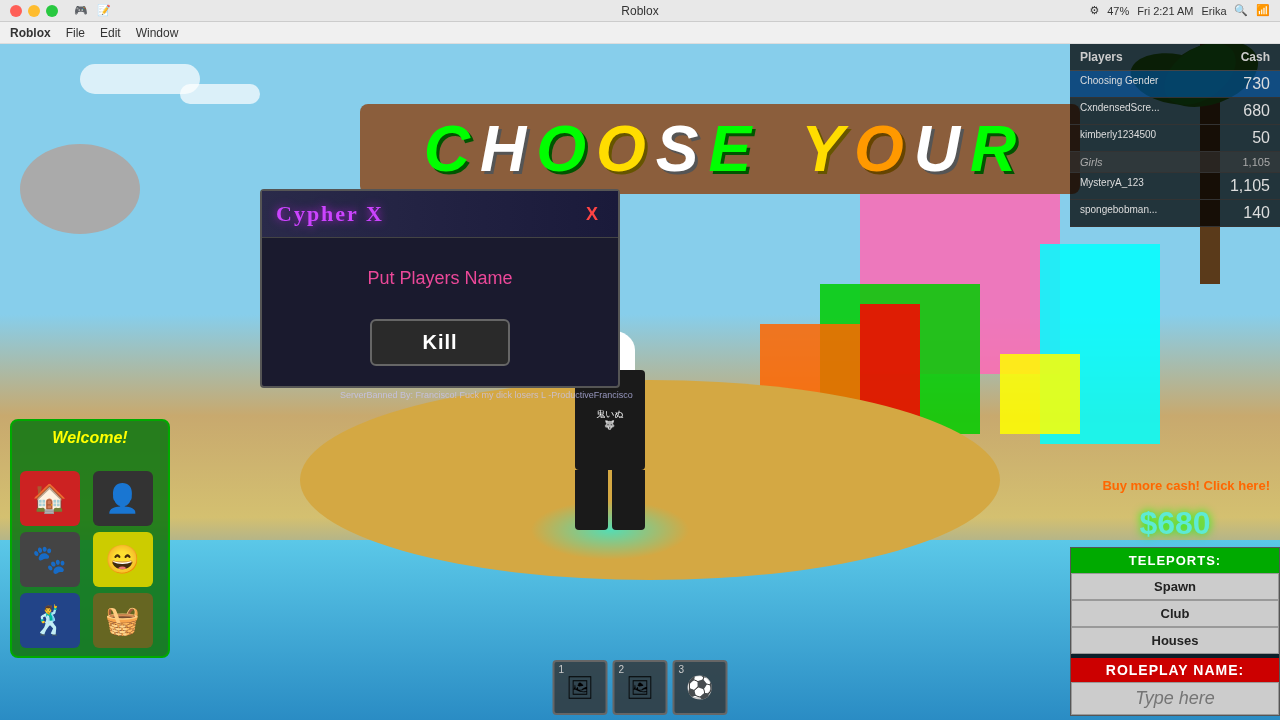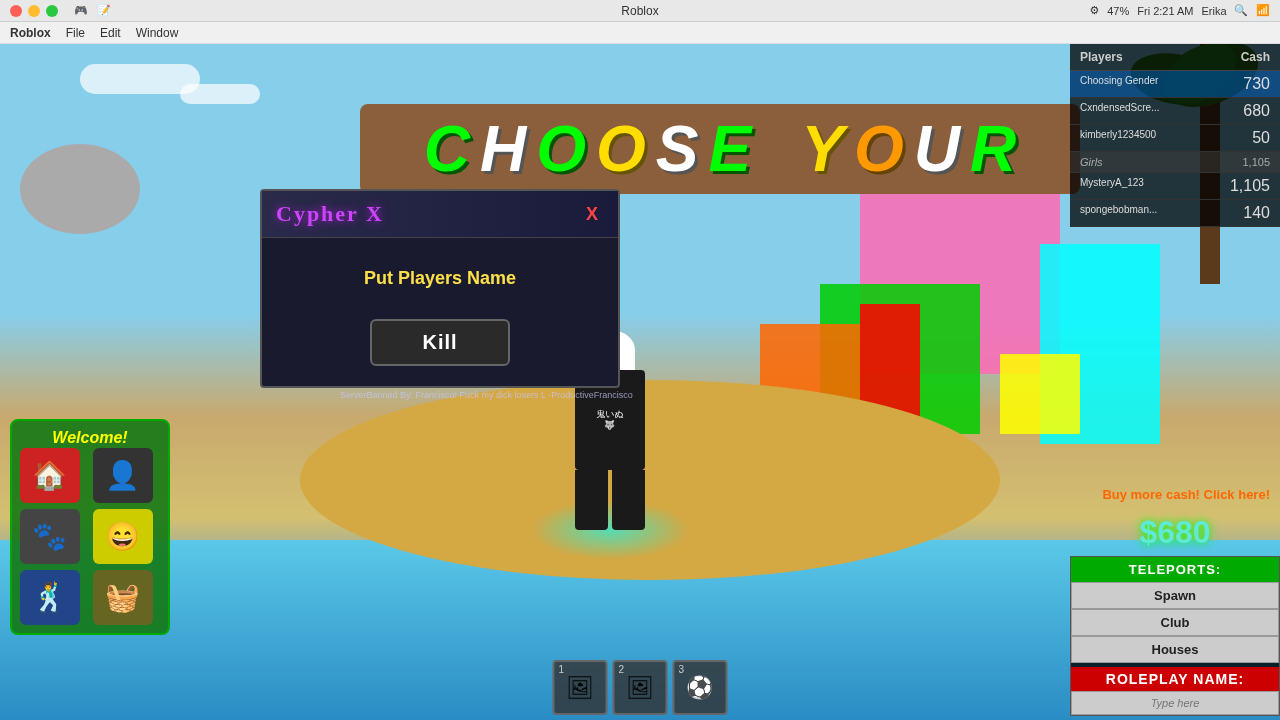--- a/index.html
+++ b/index.html
@@ -275,23 +275,22 @@
     }
     #modal-content {
       padding: 30px 20px;
       text-align: center;
       min-height: 80px;
       display: flex;
       align-items: center;
       justify-content: center;
     }
     #modal-player-name {
-      color: #fde047;
+      color: #ec4899;
       font-size: 18px;
-      font-weight: bold;
     }
     #modal-kill-btn {
       display: block;
       margin: 0 auto 20px;
       background: #2a2a2a;
       border: 2px solid #666;
       color: white;
       font-size: 20px;
       font-weight: bold;
       padding: 10px 50px;
@@ -412,21 +411,21 @@
       padding: 4px;
       letter-spacing: 1px;
       margin-top: 4px;
     }
     #roleplay-input {
       display: block;
       width: 100%;
       background: #cccccc;
       border: 1px solid #999;
       color: #be185d;
-      font-size: 11px;
+      font-size: 18px;
       text-align: center;
       padding: 5px;
       font-style: italic;
     }
 
     
     #bottom-toolbar {
       position: absolute;
       bottom: 0;
       left: 50%;
@@ -465,21 +464,21 @@
       border: 2px solid #00aa00;
       border-radius: 8px;
       padding: 8px;
       z-index: 40;
     }
     #welcome-title {
       color: #ffff00;
       font-size: 16px;
       font-weight: bold;
       text-align: center;
-      margin-bottom: 1px;
+      margin-bottom: 24px;
       font-style: italic;
     }
     #welcome-icons {
       display: grid;
       grid-template-columns: 1fr 1fr;
       gap: 6px;
     }
     .welcome-icon-btn {
       width: 60px;
       height: 55px;

